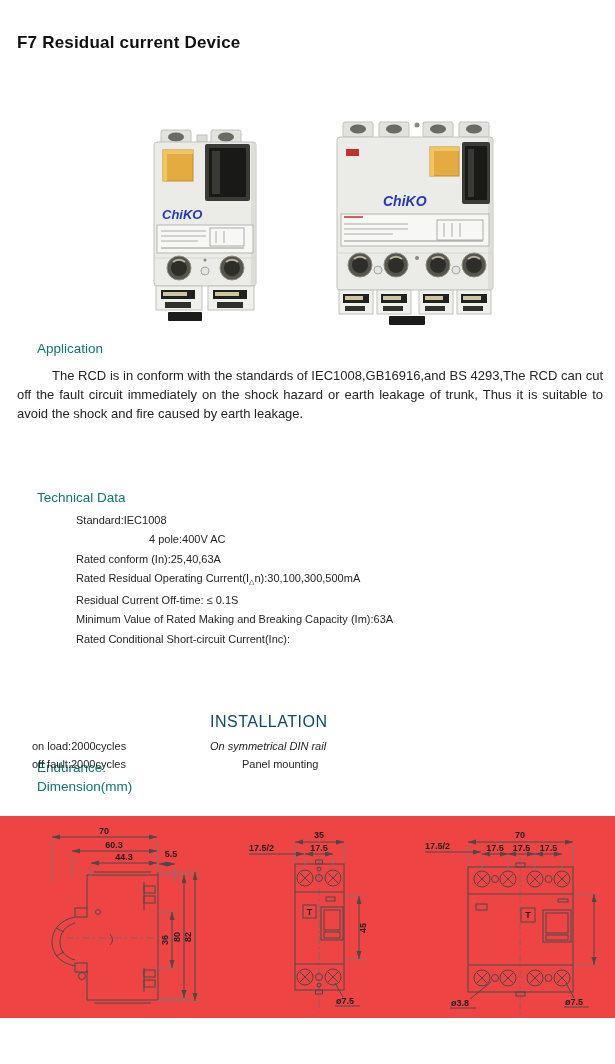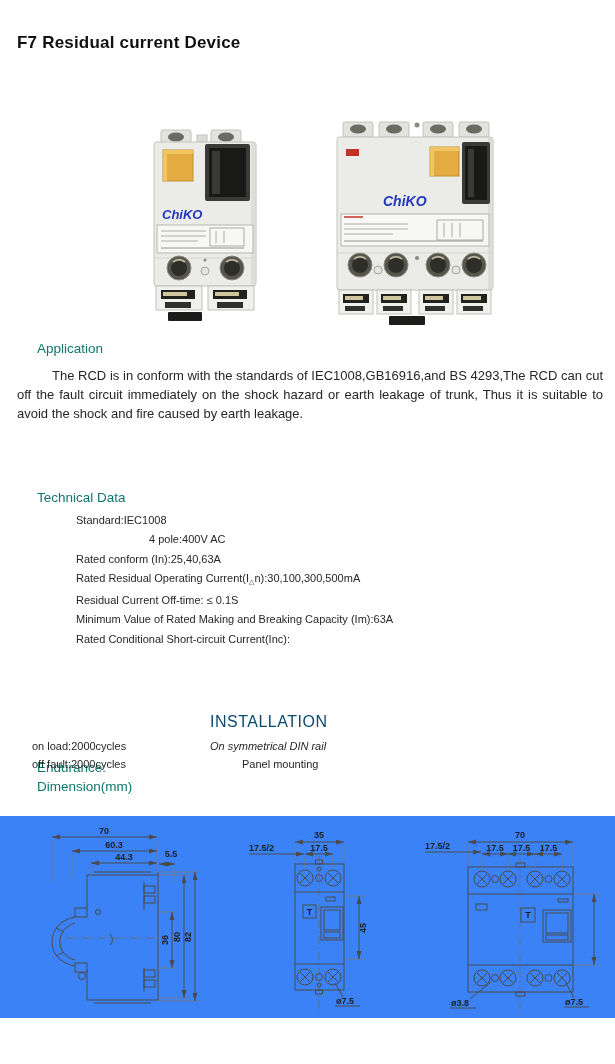--- a/index.html
+++ b/index.html
@@ -9,21 +9,21 @@
   .title{font-size:17px;font-weight:bold;color:#111;letter-spacing:.2px;}
   .heading{font-size:13.5px;color:#0f766e;}
   .heading-caps{font-size:16px;color:#0c4a6e;letter-spacing:.5px;}
   .para{font-size:13px;color:#262626;line-height:19px;text-align:justify;text-indent:35px;width:586px;}
   .techlines{font-size:11px;color:#262626;line-height:19.3px;margin-left:44px;}
   .techlines .ind1{padding-left:73px;}
   .techlines .ind2{padding-left:83px;}
   .techlines .col1{display:inline-block;width:55px;}
   sub.dsub{font-size:7px;vertical-align:-2px;}
   .listline{font-size:11px;color:#262626;line-height:18px;}
-  .drawbg{background:#3b82f6;}
+  .drawbg{background:#ef4444;}
   .dwg{position:absolute;}
   .dwg .ol{stroke:#4a4a4a;stroke-width:1;fill:none;}
   .dwg .thin{stroke:#7a7a76;stroke-width:.8;fill:none;}
   .dwg .cl{stroke:#6a6a66;stroke-width:.8;fill:none;stroke-dasharray:8 3 2 3;}
   .dwg .dt{font-family:"Liberation Sans",sans-serif;font-size:9px;font-weight:bold;fill:#1f1f1f;stroke:none;}
   .photo text{stroke:none;}
 </style>
 </head>
 <body>
 

